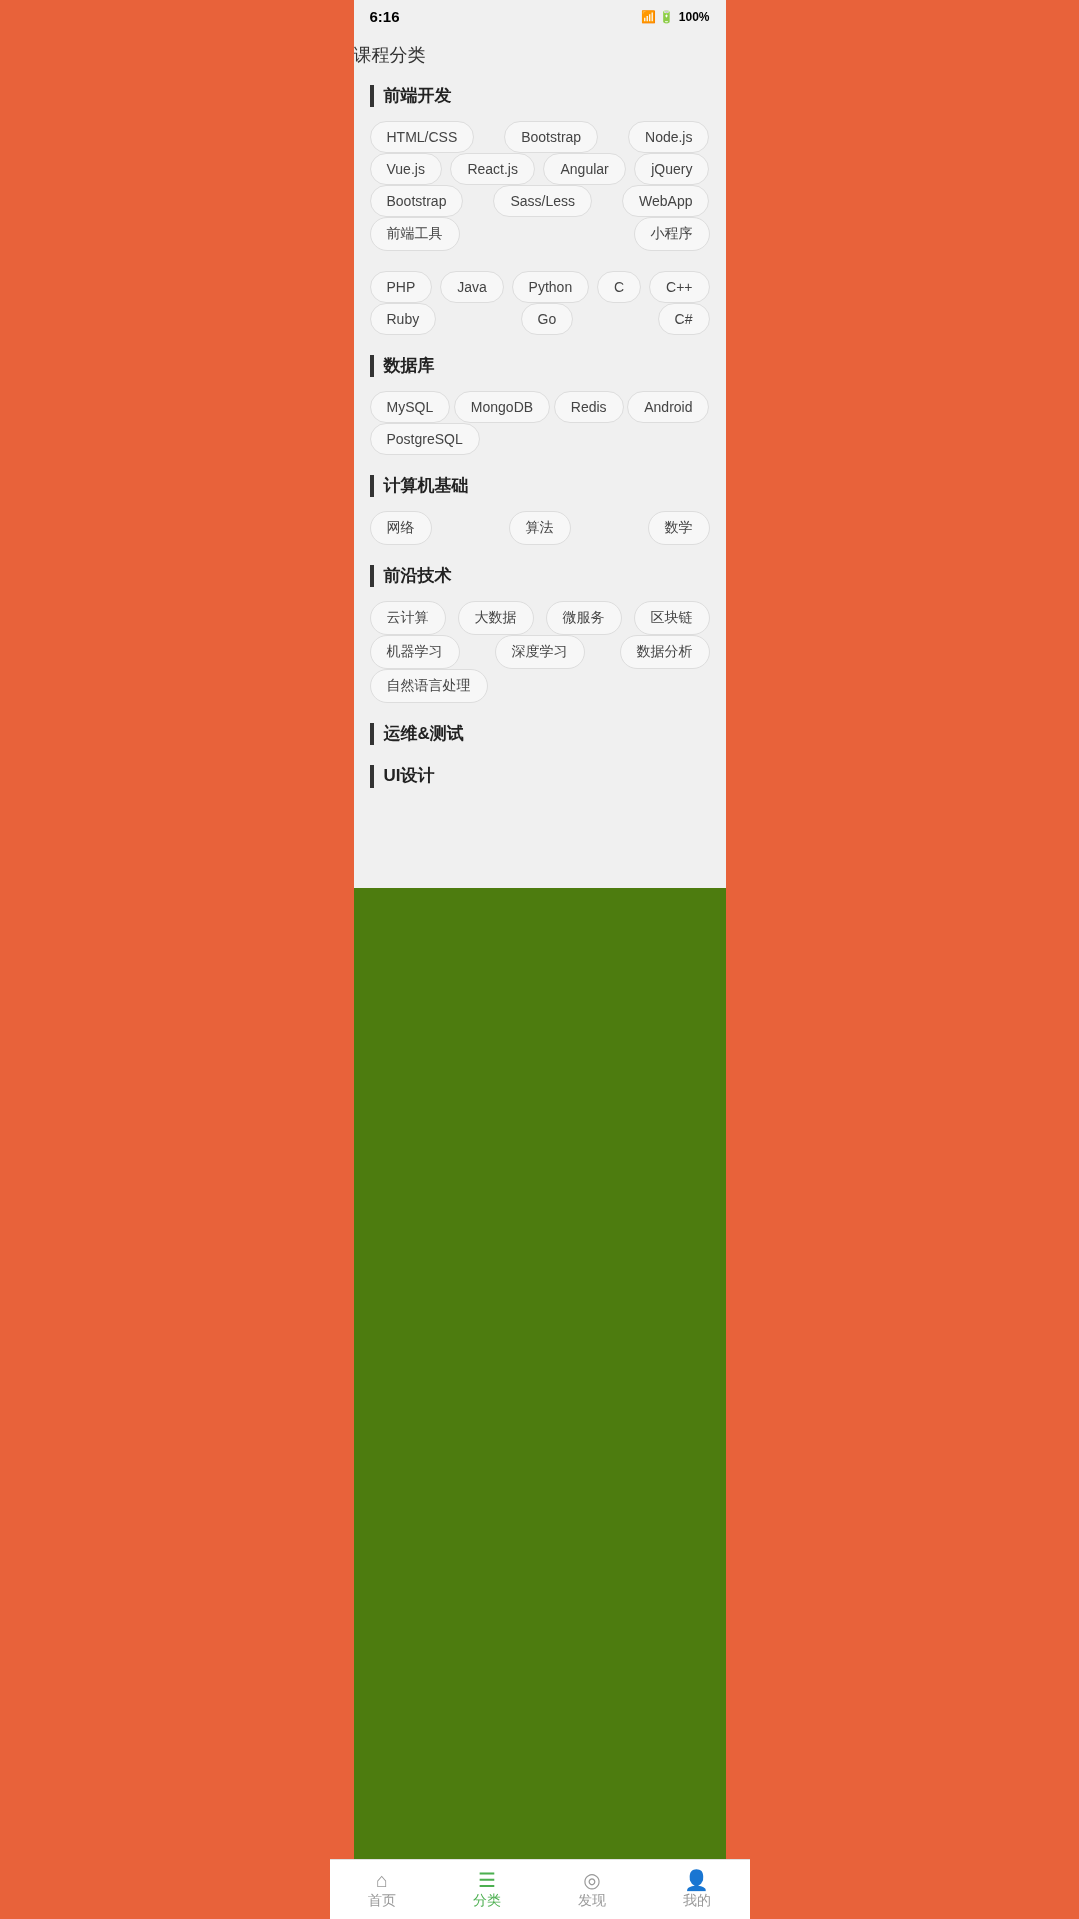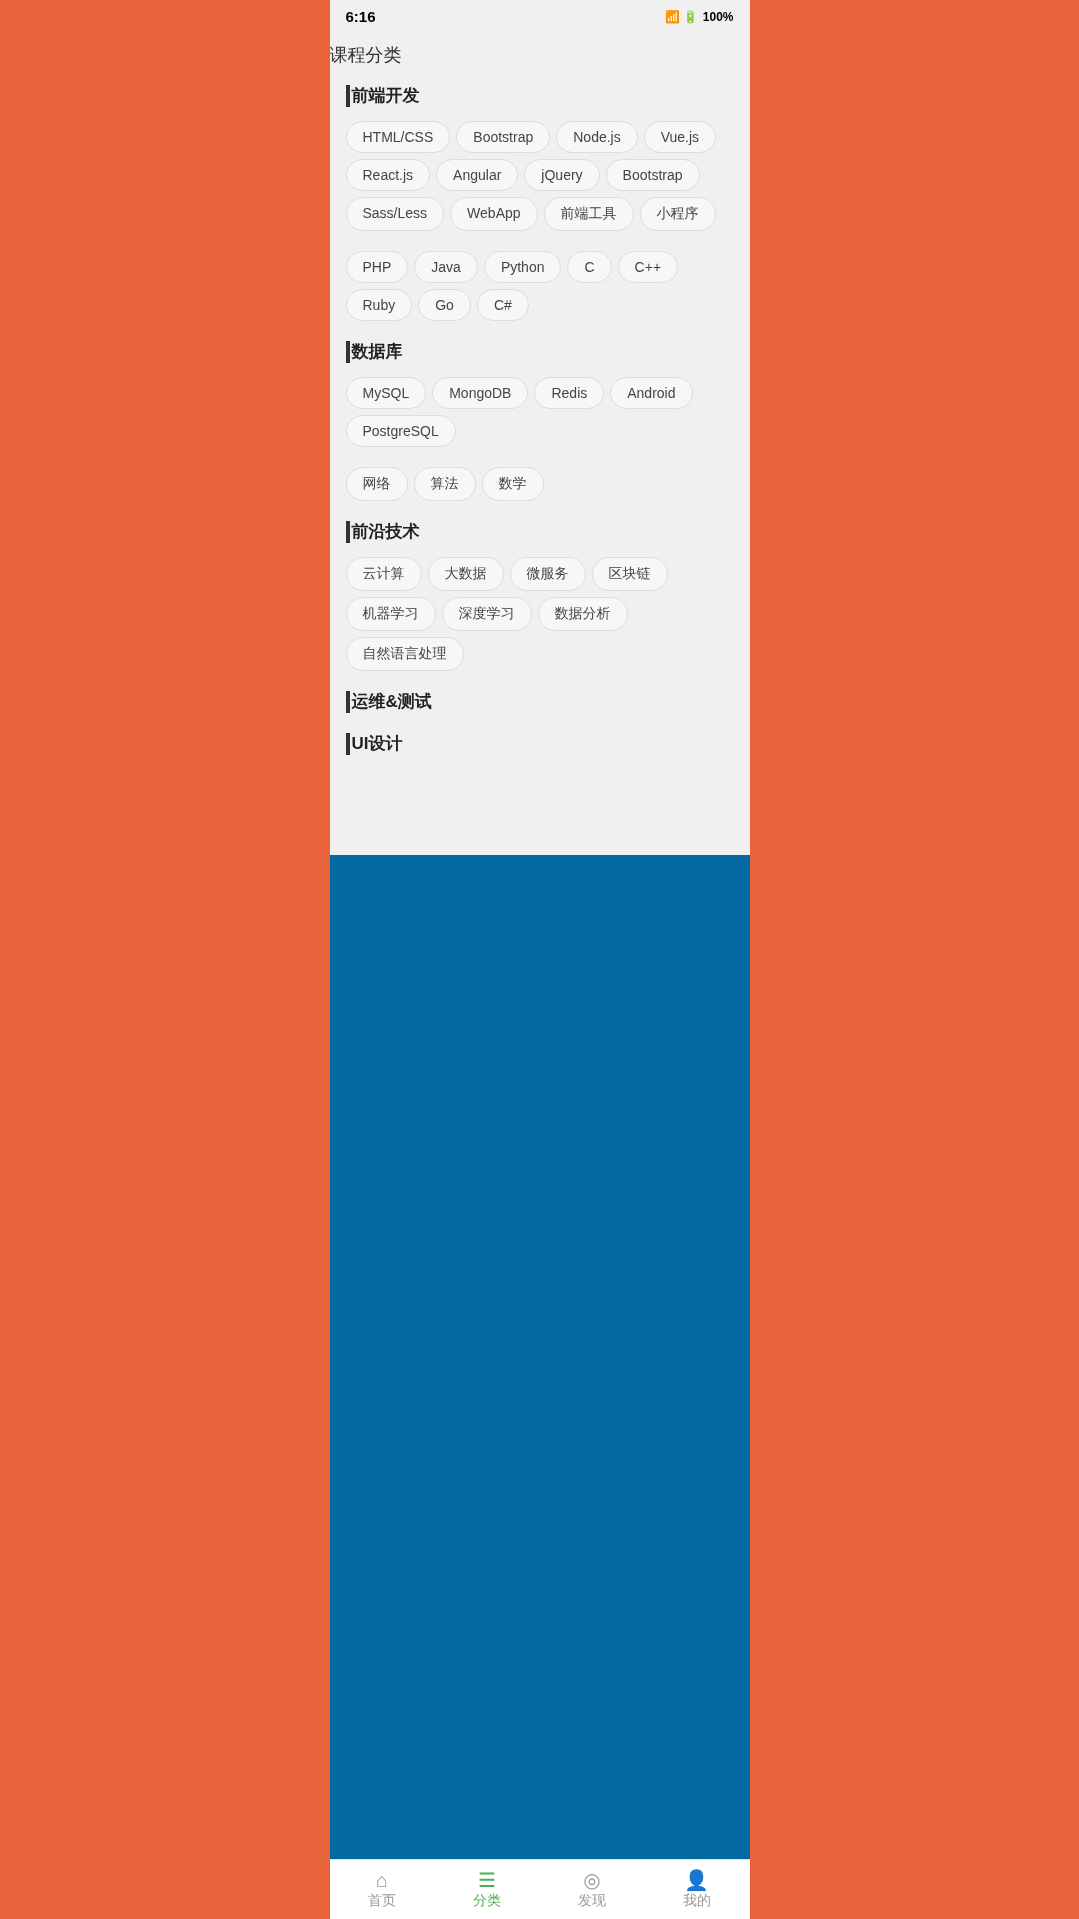--- a/index.html
+++ b/index.html
@@ -8,23 +8,23 @@
     body {
       background: linear-gradient(135deg, #e8623a 0%, #e8623a 100%);
       display: flex;
       justify-content: center;
       align-items: flex-start;
       min-height: 100vh;
       font-family: -apple-system, "PingFang SC", "Microsoft YaHei", sans-serif;
     }
 
     .phone-frame {
-      width: 420px;
+      width: 372px;
       min-height: 100vh;
-      background: #0369a1;
+      background: #4d7c0f;
       position: relative;
       overflow: hidden;
     }
 
     .status-bar {
       display: flex;
       justify-content: space-between;
       align-items: center;
       padding: 8px 16px 4px;
       background: #f0f0f0;
@@ -65,29 +65,30 @@
 
     .section {
       margin-bottom: 20px;
     }
 
     .section-title {
       font-size: 17px;
       font-weight: 600;
       color: #222;
       margin-bottom: 14px;
-      padding-left: 2px;
+      padding-left: 10px;
       border-left: 4px solid #333;
       line-height: 1.3;
     }
 
     .tags {
       display: flex;
       flex-wrap: wrap;
-      gap: 6px;
+      gap: 0;
+      justify-content: space-between;
     }
 
     .tag {
       background: #f7f7f7;
       border: 1.5px solid #ddd;
       border-radius: 20px;
       padding: 7px 16px;
       font-size: 14px;
       color: #444;
       cursor: pointer;
@@ -182,20 +183,21 @@
         <div class="section-title">数据库</div>
         <div class="tags">
           <span class="tag">MySQL</span>
           <span class="tag">MongoDB</span>
           <span class="tag">Redis</span>
           <span class="tag">Android</span>
           <span class="tag">PostgreSQL</span>
         </div>
       </div>
       <div class="section">
+        <div class="section-title">计算机基础</div>
         <div class="tags">
           <span class="tag">网络</span>
           <span class="tag">算法</span>
           <span class="tag">数学</span>
         </div>
       </div>
       <div class="section">
         <div class="section-title">前沿技术</div>
         <div class="tags">
           <span class="tag">云计算</span>

